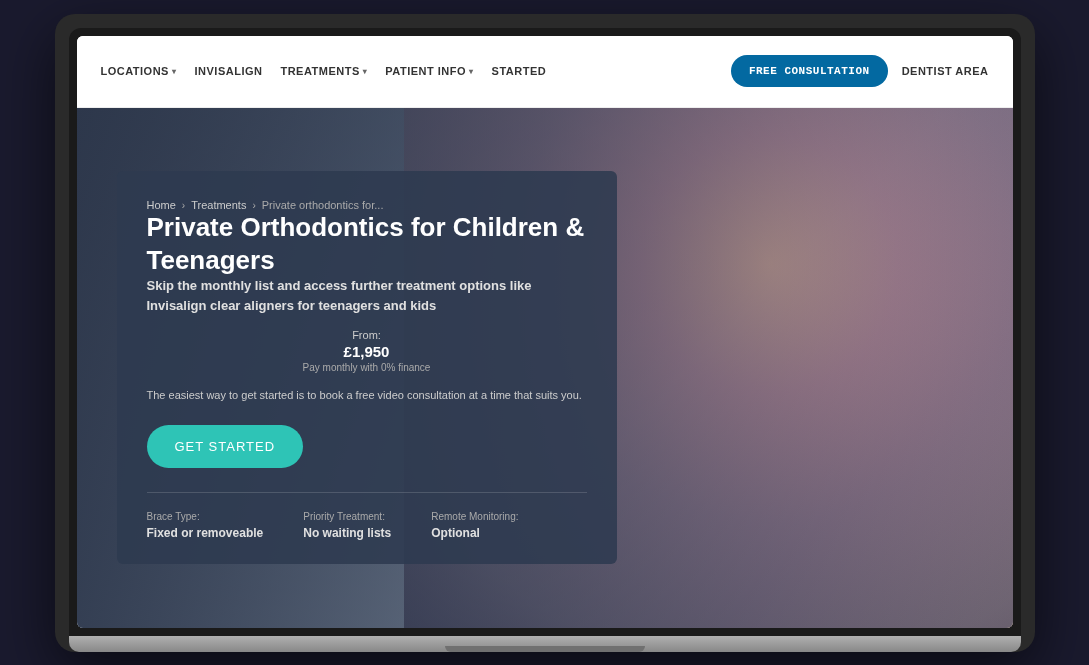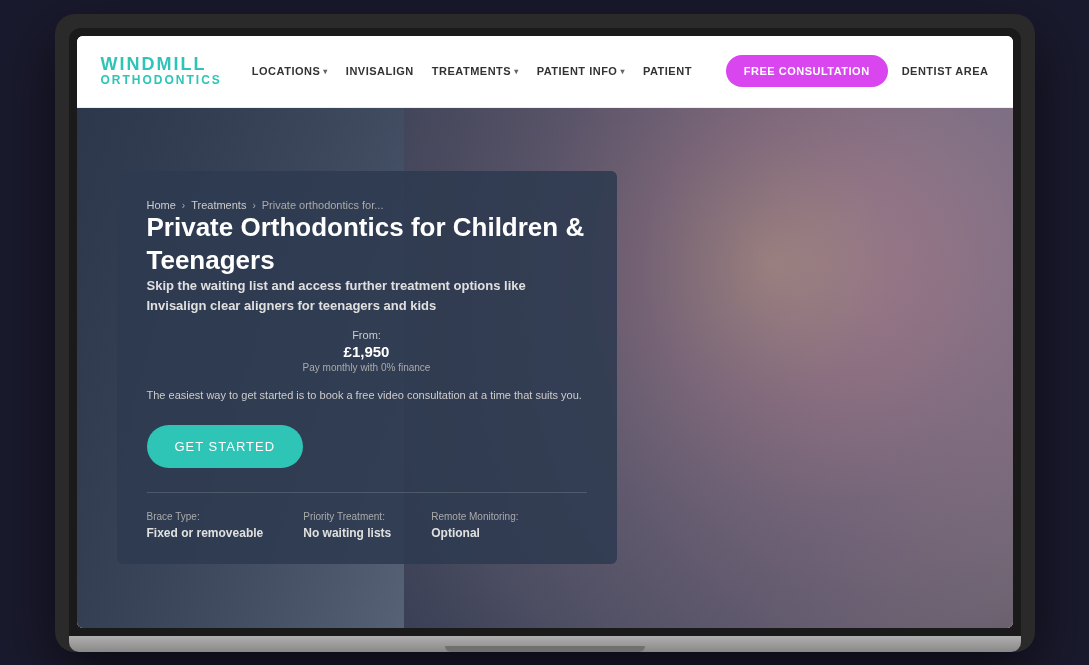--- a/index.html
+++ b/index.html
@@ -89,30 +89,31 @@
       color: #666;
     }
 
     .nav-right {
       display: flex;
       align-items: center;
       gap: 14px;
     }
 
     .btn-free-consult {
-      background: #d946ef;
+      background: #0369a1;
       color: #fff;
       border: none;
       border-radius: 25px;
       padding: 10px 18px;
       font-size: 11px;
       font-weight: 700;
       letter-spacing: 0.5px;
       cursor: pointer;
       white-space: nowrap;
+      font-family: Liberation Mono, monospace;
     }
 
     .btn-dentist {
       font-size: 11px;
       font-weight: 600;
       color: #333;
       cursor: pointer;
       letter-spacing: 0.5px;
     }
 
@@ -295,42 +296,38 @@
     }
   </style>
 </head>
 <body>
 
 <div class="laptop-outer">
   <div class="laptop-screen-bezel">
     <div class="laptop-screen">
 
       <nav class="nav">
-        <div class="nav-logo">
-          <span class="logo-top">WINDMILL</span>
-          <span class="logo-bottom">ORTHODONTICS</span>
-        </div>
         <div class="nav-links">
           <a class="nav-link">
             <span>LOCATIONS</span>
             <span class="chevron">▾</span>
           </a>
           <a class="nav-link">
             <span>INVISALIGN</span>
           </a>
           <a class="nav-link">
             <span>TREATMENTS</span>
             <span class="chevron">▾</span>
           </a>
           <a class="nav-link">
             <span>PATIENT INFO</span>
             <span class="chevron">▾</span>
           </a>
           <a class="nav-link">
-            <span>PATIENT</span>
+            <span>STARTED</span>
           </a>
         </div>
         <div class="nav-right">
           <button class="btn-free-consult">FREE CONSULTATION</button>
           <span class="btn-dentist">DENTIST AREA</span>
         </div>
       </nav>
 
       <section class="hero">
         <div class="hero-bg"></div>
@@ -342,21 +339,21 @@
 
             <div class="breadcrumb">
               <span class="breadcrumb-item">Home</span>
               <span class="breadcrumb-sep">›</span>
               <span class="breadcrumb-item">Treatments</span>
               <span class="breadcrumb-sep">›</span>
               <span class="breadcrumb-item active">Private orthodontics for...</span>
             </div>
 
             <h1 class="hero-title">Private Orthodontics for Children &amp; Teenagers</h1>
-            <p class="hero-subtitle">Skip the waiting list and access further treatment options like Invisalign clear aligners for teenagers and kids</p>
+            <p class="hero-subtitle">Skip the monthly list and access further treatment options like Invisalign clear aligners for teenagers and kids</p>
 
             <div class="hero-price-row">
               <span class="hero-from">From:</span>
               <span class="hero-price">£1,950</span>
               <span class="hero-finance">Pay monthly with 0% finance</span>
             </div>
 
             <p class="hero-desc">The easiest way to get started is to book a free video consultation at a time that suits you.</p>
 
             <button class="btn-get-started">GET STARTED</button>

